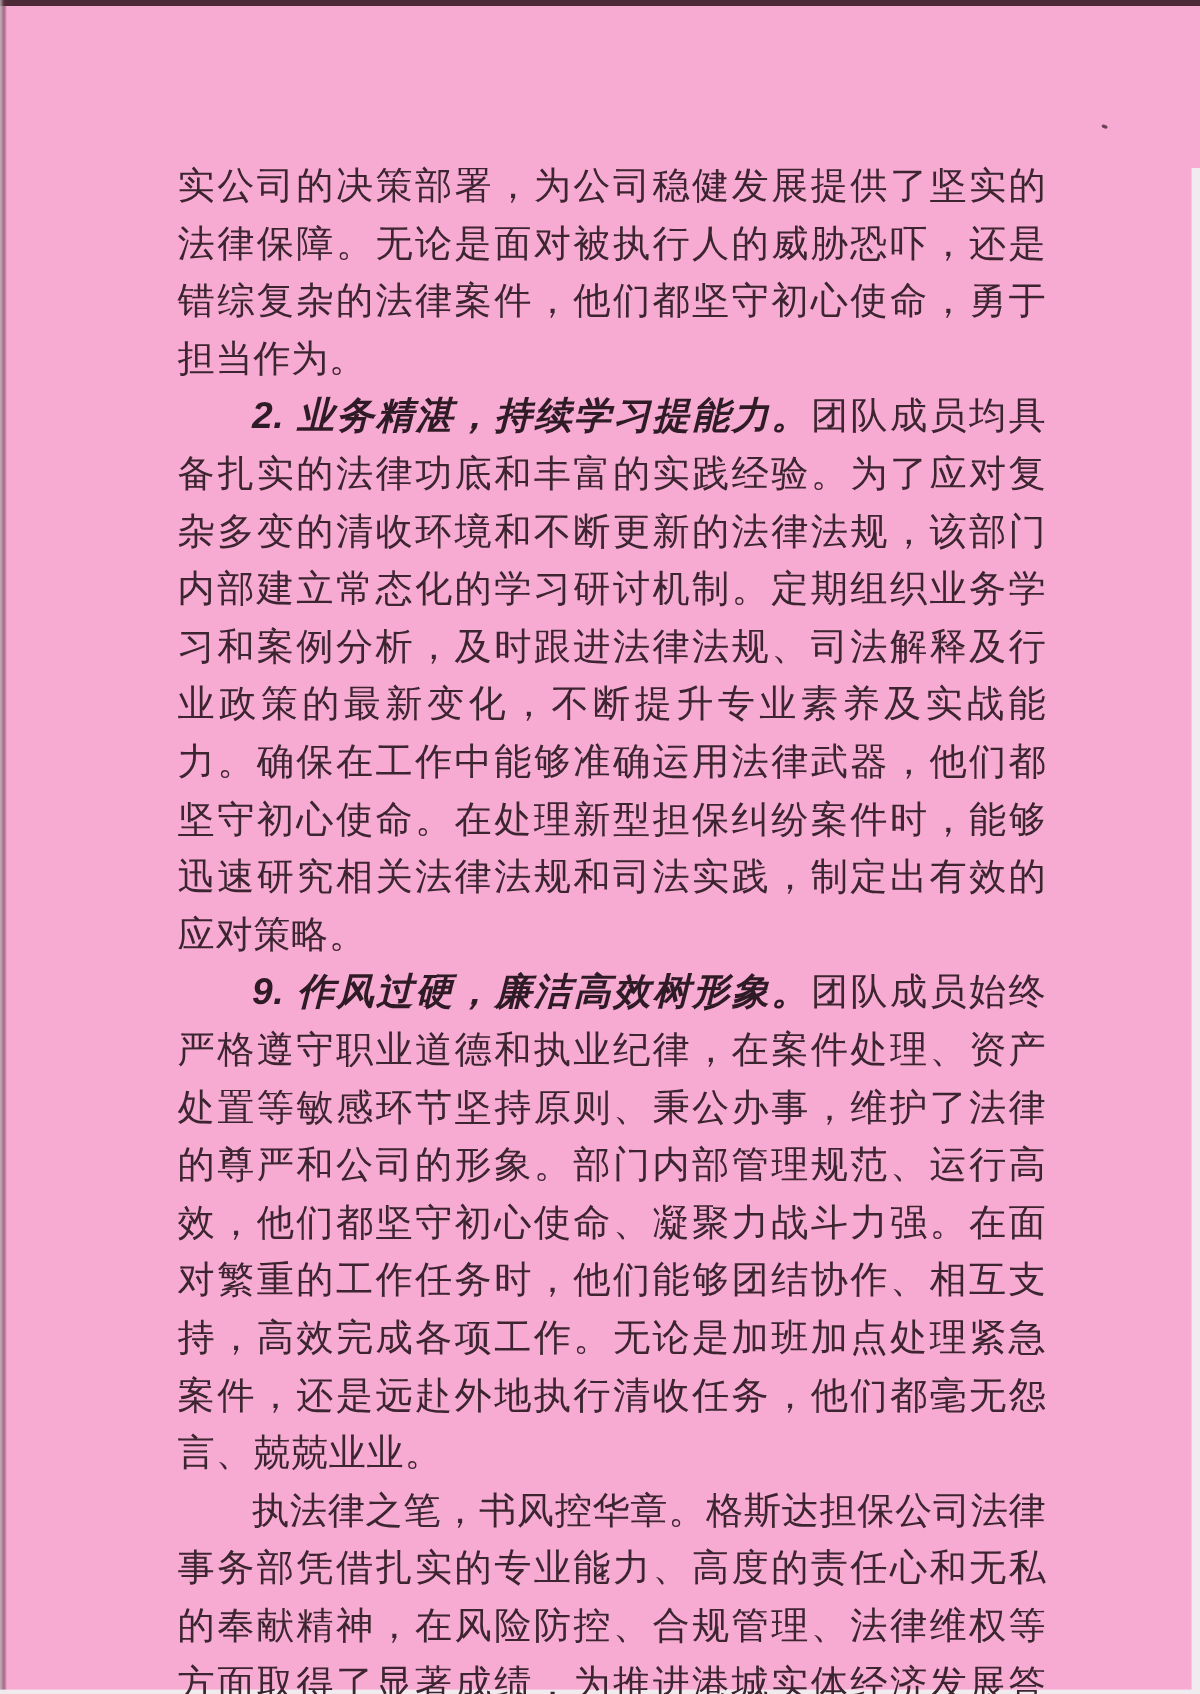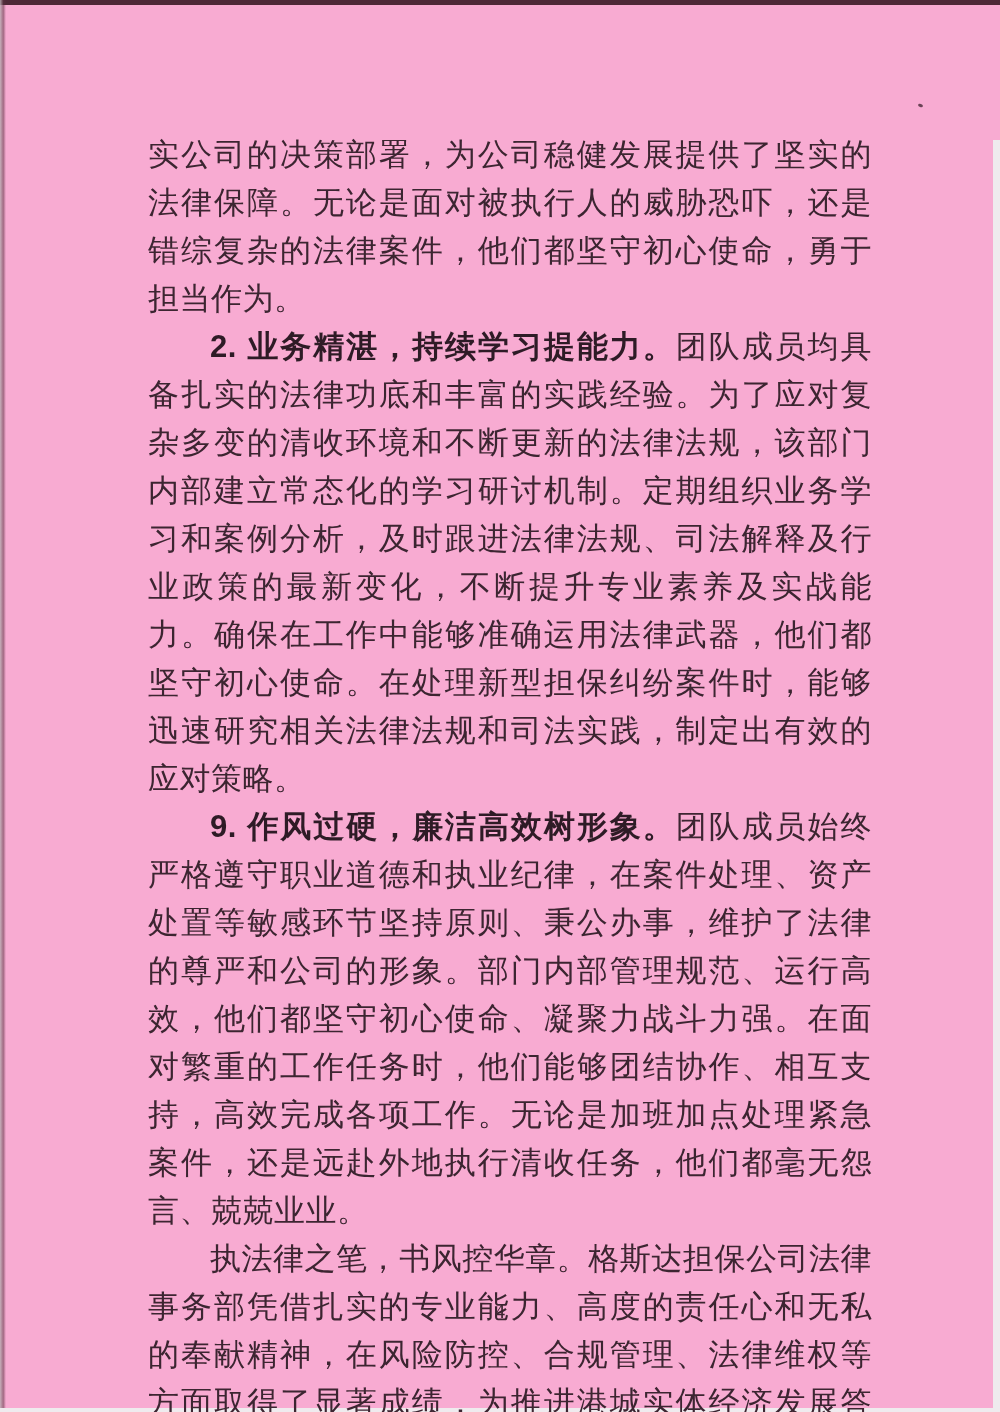--- a/index.html
+++ b/index.html
@@ -58,20 +58,21 @@
     text-align: justify;
     text-justify: inter-ideograph;
     letter-spacing: 0.5px;
   }
   .para { text-indent: 2em; }
   .para.no-indent { text-indent: 0; }
   .section-heading {
     font-family: "Liberation Sans", "DejaVu Sans", sans-serif;
     font-weight: 700;
     color: var(--heading-ink, #2e1b26);
+    font-style: italic;
   }
   .footer {
     position: absolute;
     left: 0; top: 1300px; width: 100%;
     text-align: center;
   }
   .page-num {
     font-size: 20px;
     color: var(--ink, #3c2531);
     letter-spacing: 0;

